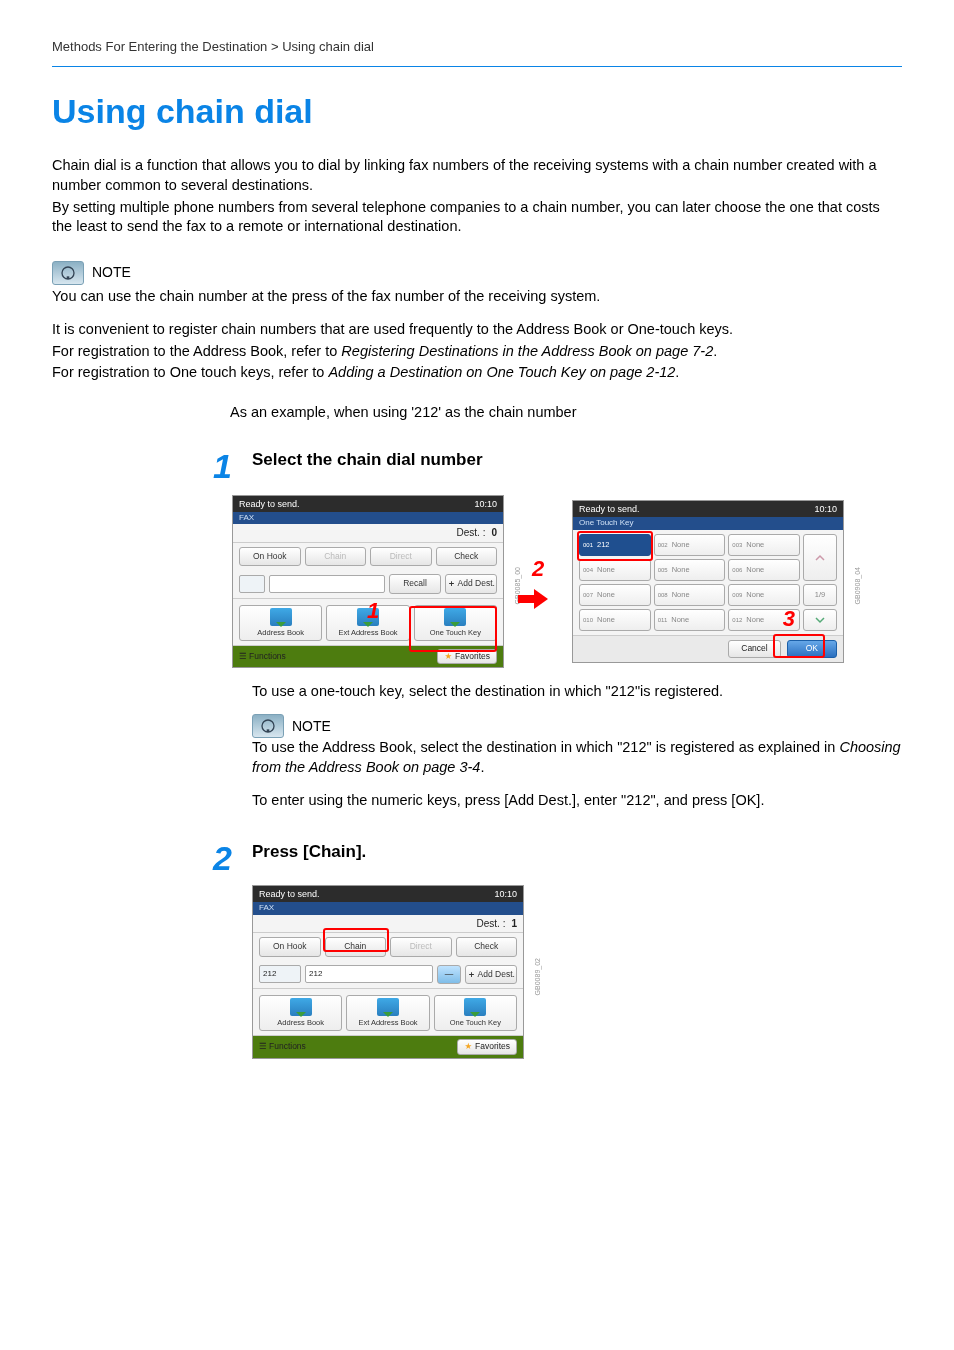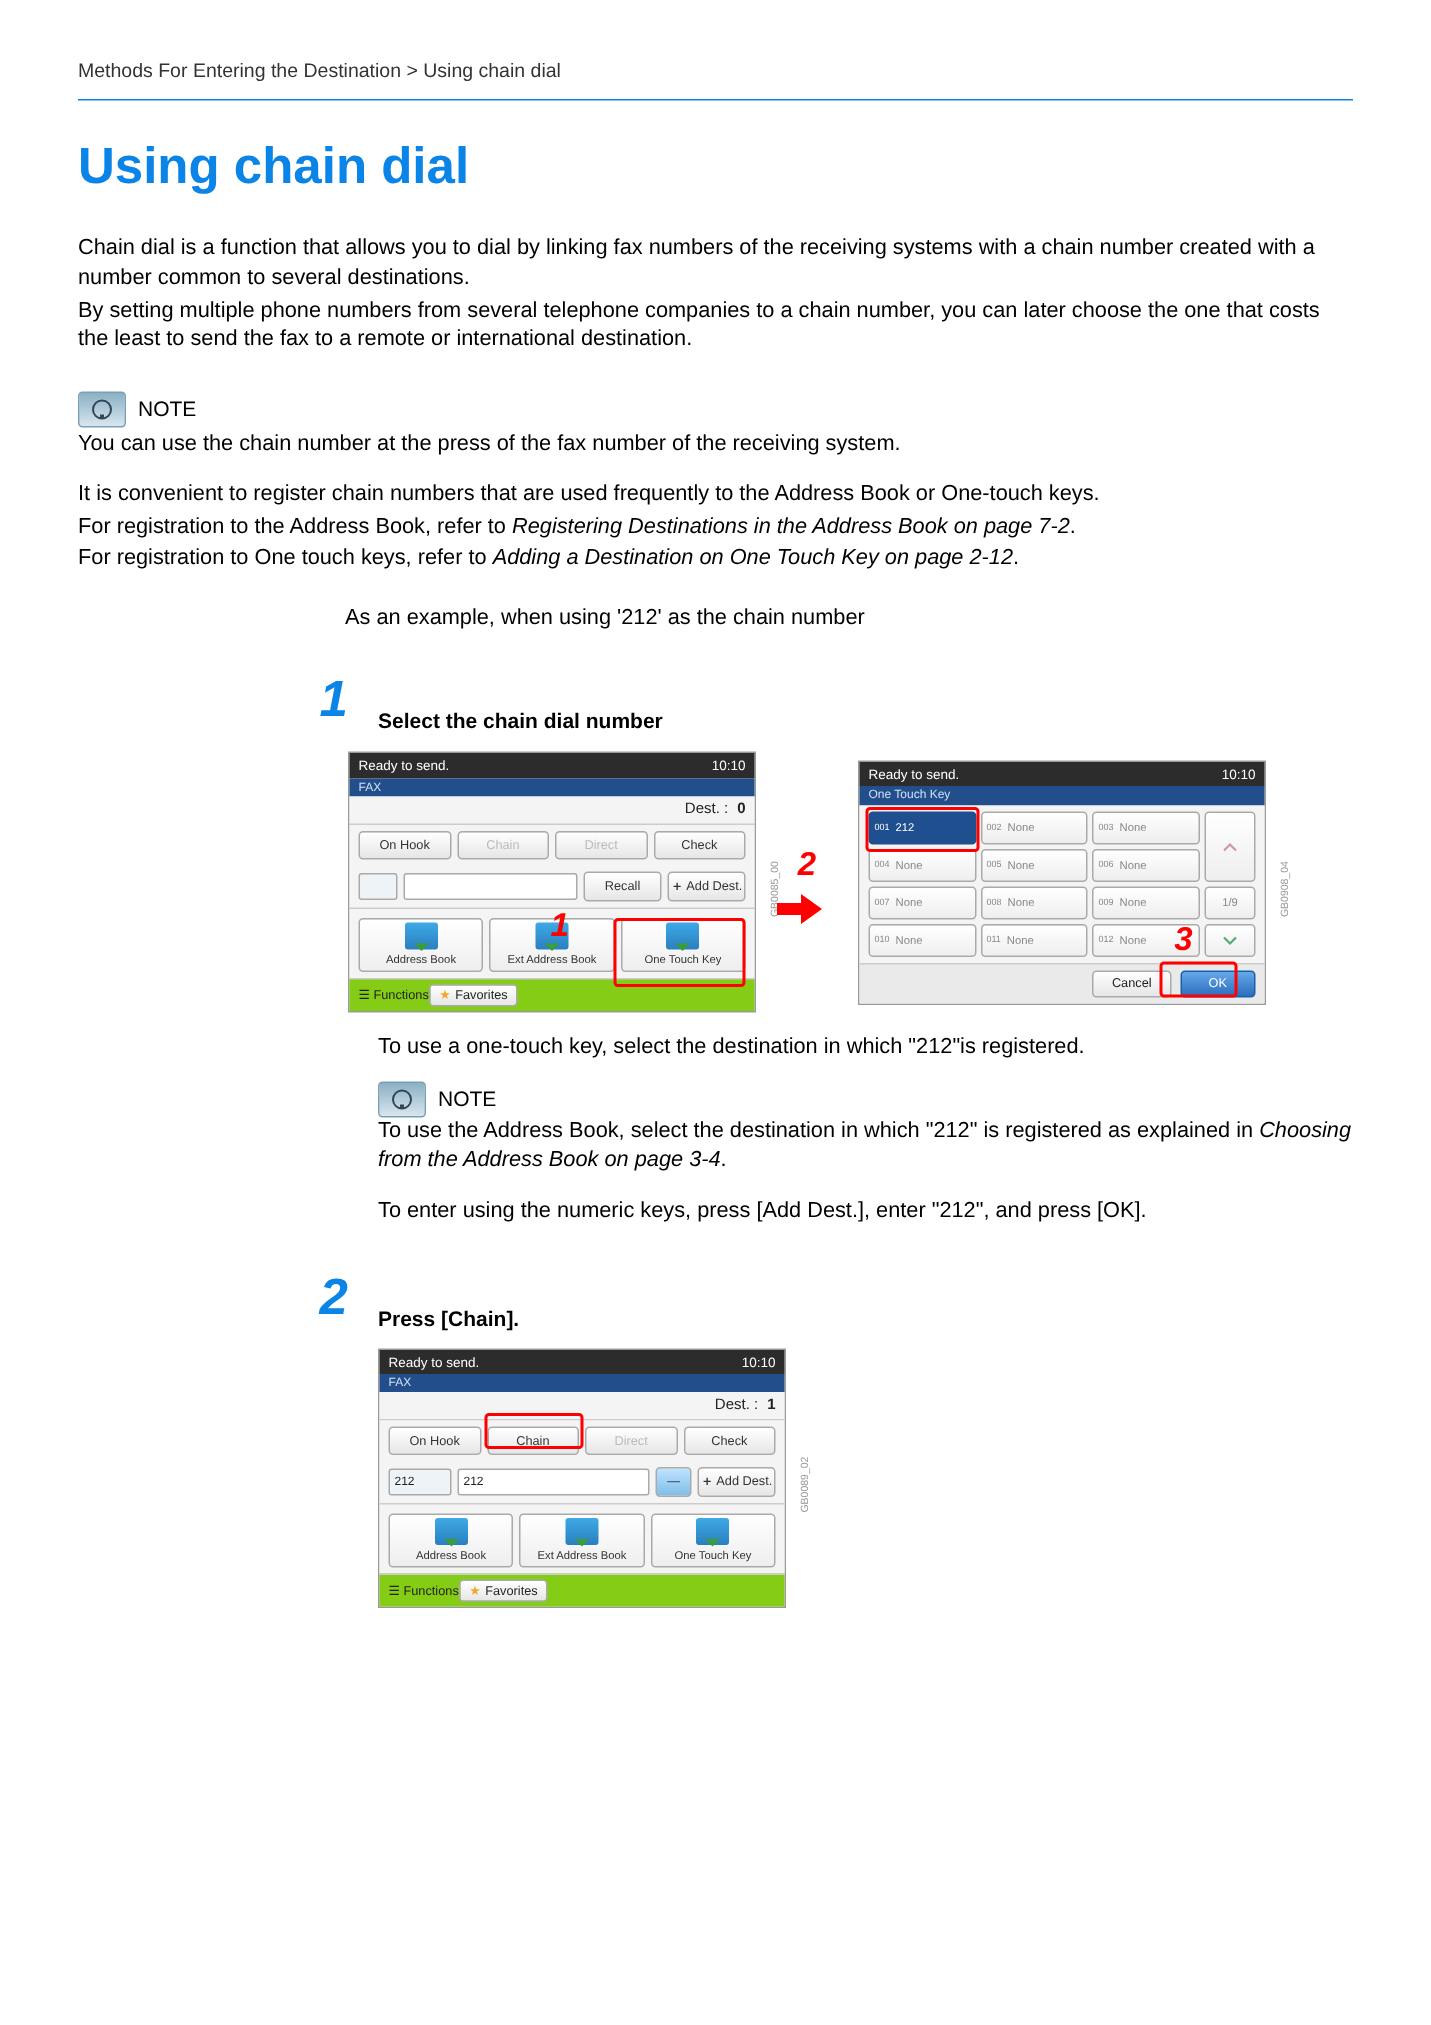--- a/index.html
+++ b/index.html
@@ -47,21 +47,21 @@
   .note-icon svg{width:16px;height:16px;}
   .note-label{font-weight:normal;font-size:14px;}
   .note-body{margin:2px 0 0 0;}
   .italic{font-style:italic;}
   .indent1{margin-left:178px;}
   .step-row{display:flex;align-items:flex-start;gap:20px;margin-top:26px;}
   .step-num{
     color:#0a84e6;font-style:italic;font-weight:bold;font-size:34px;
     line-height:1;width:40px;text-align:right;margin-left:140px;flex-shrink:0;
   }
-  .step-title{font-weight:bold;font-size:14px;margin-top:22px;}
+  .step-title{font-weight:bold;font-size:17px;margin-top:0;}
   .step-body{margin-left:200px;}
 
   
   .panels-row{display:flex;align-items:center;gap:14px;margin-left:180px;margin-top:12px;}
   .panel{
     width:270px;
     background:#fff;
     border:1px solid #999;
     font-size:10px;
     color:#222;
@@ -108,22 +108,22 @@
   }
   .iconbtn .ic{
     width:22px;height:18px;border-radius:2px;
     background:linear-gradient(#3fa9e6,#2a7fbf);position:relative;
   }
   .iconbtn .ic::after{
     content:"";position:absolute;bottom:-6px;left:50%;transform:translateX(-50%);
     border:5px solid transparent;border-top-color:#3b9c3b;
   }
   .botrow{
-    display:flex;justify-content:flex-start;align-items:center;
-    padding:3px 6px;background:#84cc16;border-top:1px solid #ccc;font-size:8.5px;
+    display:flex;justify-content:space-between;align-items:center;
+    padding:3px 6px;background:#4d7c0f;border-top:1px solid #ccc;font-size:8.5px;
   }
   .botrow .fav{
     display:flex;align-items:center;gap:3px;
     border:1px solid #aaa;border-radius:3px;padding:1px 6px;
     background:linear-gradient(#fff,#e6e6e6);
   }
   .star{color:#f5a623;}
   .sidecode{
     position:absolute;right:-14px;top:50%;transform:rotate(-90deg) translateX(50%);
     transform-origin:right center;font-size:7px;color:#999;

